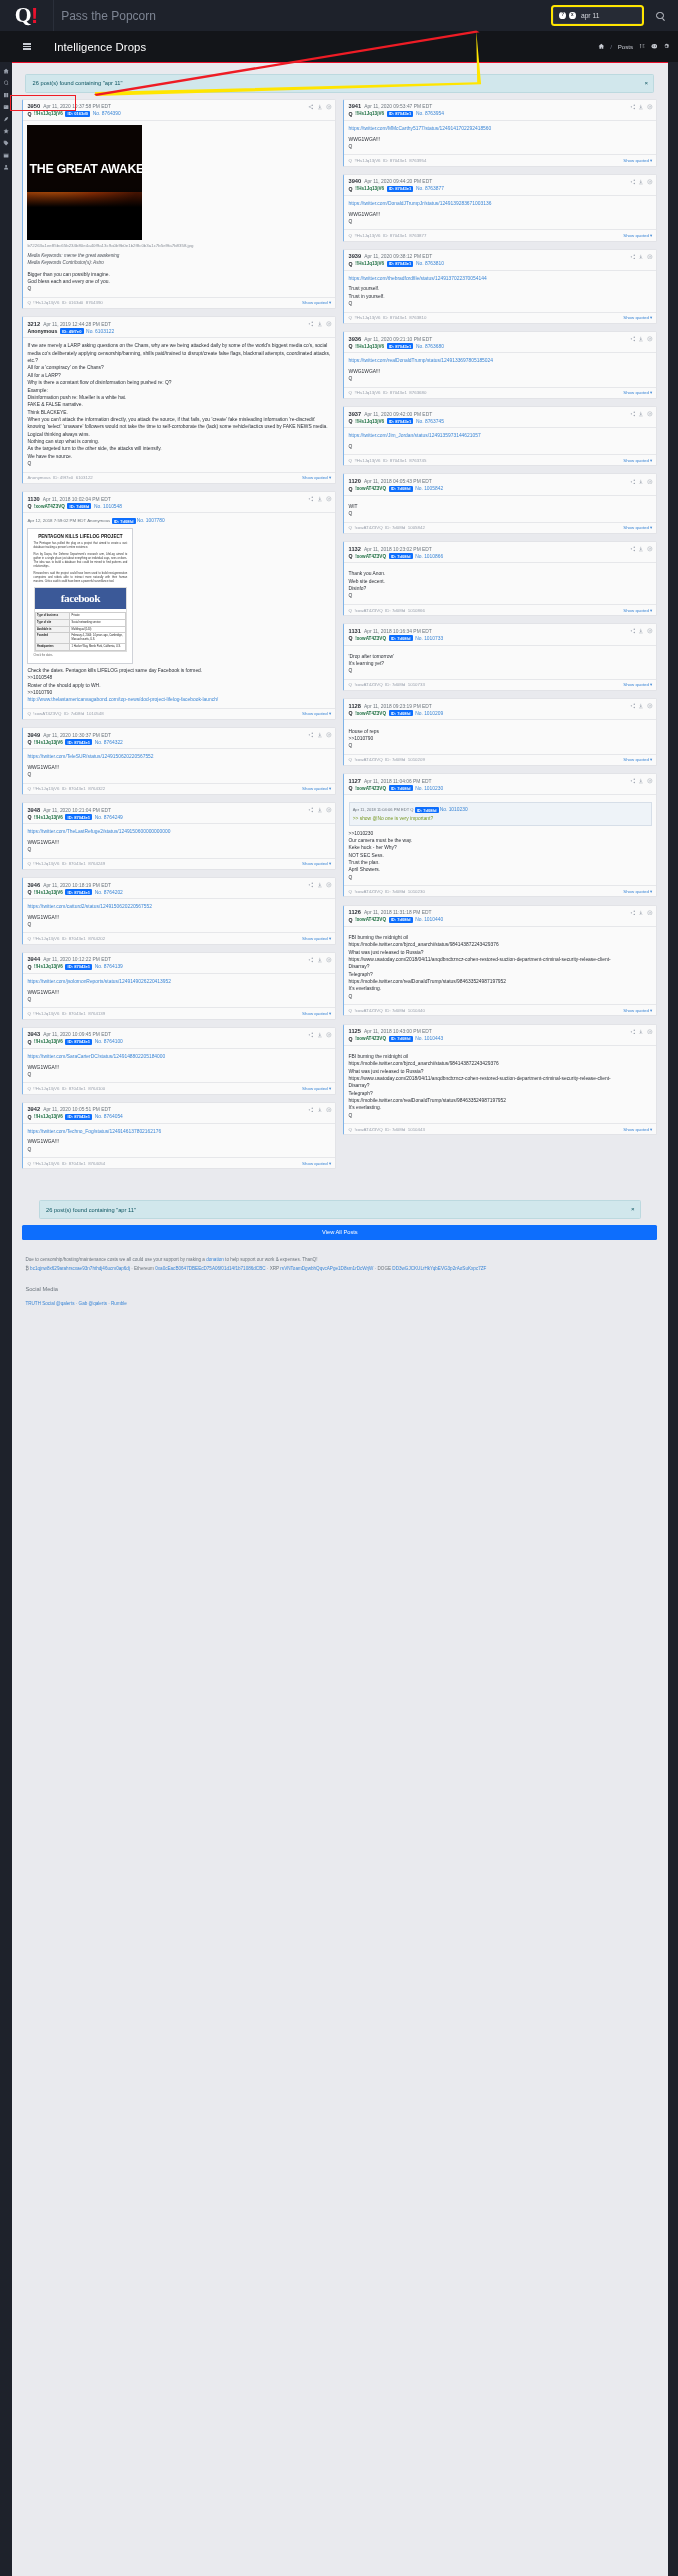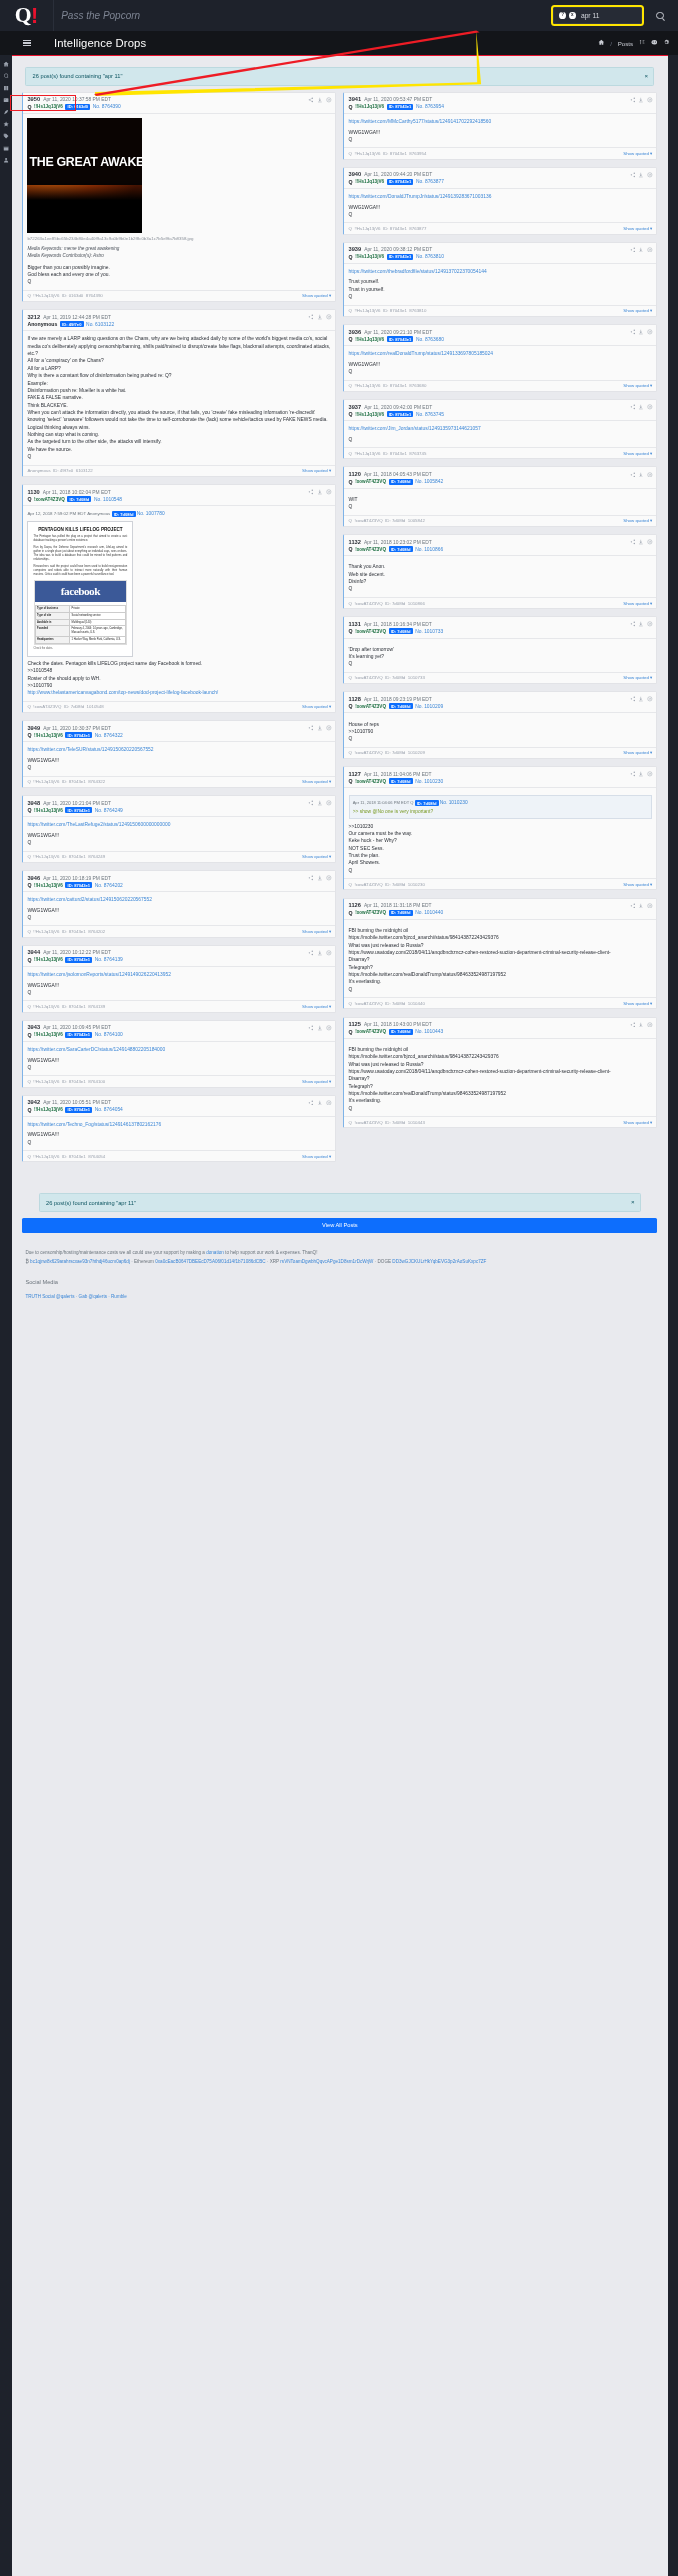--- a/index.html
+++ b/index.html
@@ -21,21 +21,21 @@
     width:54px; display:flex; align-items:center; justify-content:center;
     background:#1e222b; border-right:0.5px solid #2a2f3a;
   }
   .brand-q{
     font-family:"Liberation Serif", serif; font-weight:bold; font-size:21.6px;
     color:#ffffff; line-height:1; letter-spacing:-1px;
   }
   .brand-bang{ color:#e8112d; font-size:21.6px; font-weight:bold; margin-left:0.5px;}
   .tagline{
     flex:1; display:flex; align-items:center; padding-left:7.2px;
-    color:#7d8492; font-size:10px;font-style:italic;
+    color:#7d8492; font-size:12px;
   }
   .searchwrap{
     display:flex; align-items:center; gap:3.1px;
     background:#262b35; border:0.5px solid #333a46; border-radius:1.5px;
     height:16.5px; padding:0 5.2px; margin:auto 0; position:relative;
   }
   .searchwrap.highlight{ outline:2.1px solid #ffe500; }
   .circ-btn{
     width:6.7px;height:6.7px;border-radius:50%;background:#fff;color:#1e222b;
     font-size:4.6px; line-height:6.7px; text-align:center; font-weight:bold;
@@ -44,21 +44,21 @@
   .search-val{ color:#d6d9df; font-size:6.7px; padding-left:2.1px; min-width:57px;}
   .search-go{ width:36px; display:flex; align-items:center; justify-content:center;}
   .mag{ width:7.2px;height:7.2px;border:1px solid #c9ccd3;border-radius:50%;display:inline-block;position:relative;}
   .mag:after{content:"";position:absolute;width:1px;height:3.1px;background:#c9ccd3;right:-1px;bottom:-2.6px;transform:rotate(-45deg);}
 
   
   .connector{ position:absolute; left:0; top:0; width:678px; height:98px; pointer-events:none; z-index:30;}
 
   
   .pagehdr{
-    height:24px; background:#131519; display:flex; align-items:center;
+    height:31px; background:#131519; display:flex; align-items:center;
     position:relative;
   }
   .hamb{ width:54px; display:flex;align-items:center;justify-content:center;}
   .hamb i{ display:block; width:8.8px;height:1.5px;background:#c9ccd3;margin:1px 0;}
   .pagetitle{ color:#fff; font-size:11.3px; font-weight:normal; letter-spacing:0.1px;}
   .hdr-right{ margin-left:auto; display:flex; align-items:center; gap:5.7px; padding-right:8.2px; color:#c9ccd3; font-size:6.2px;}
   .hdr-right .sep{color:#6a7080;}
 
   
   .shell{ display:flex; align-items:stretch; min-height:3963px;}

